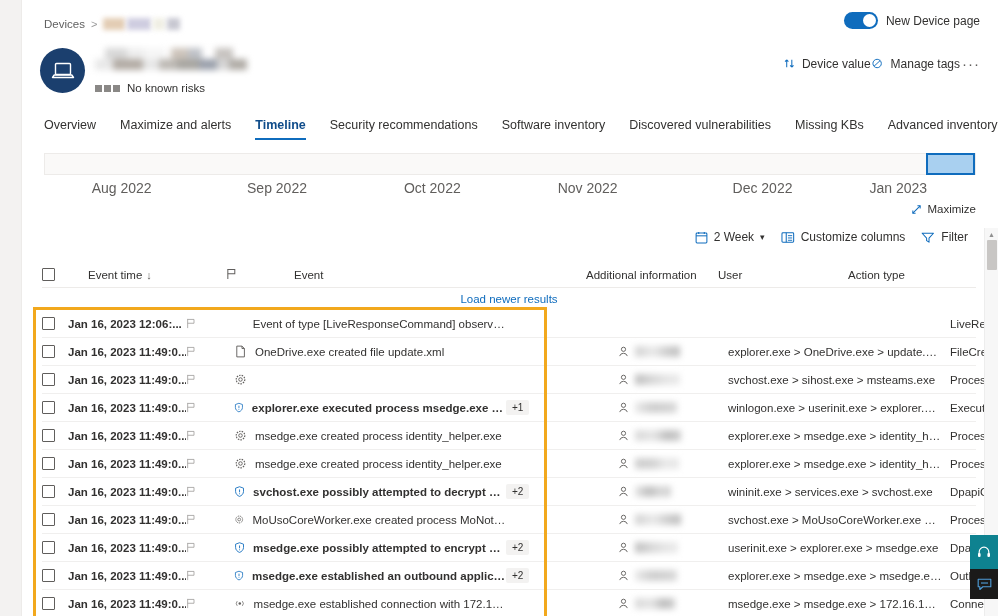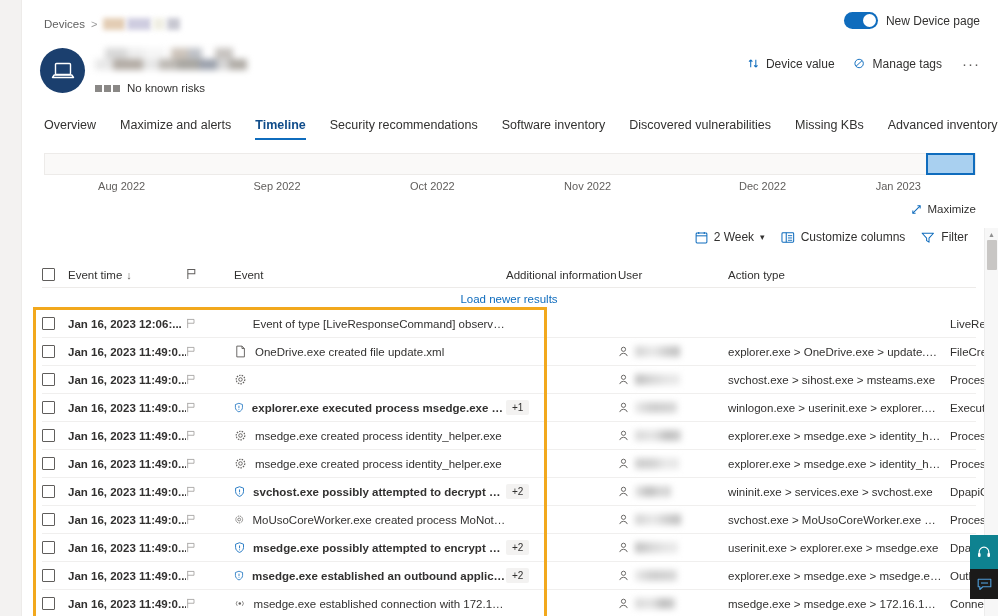--- a/index.html
+++ b/index.html
@@ -32,51 +32,51 @@
   
   .dev-avatar { position: absolute; left: 40px; top: 48px; width: 45px; height: 45px; border-radius: 50%; background: #1b3f6e; display: flex; align-items: center; justify-content: center; }
   .dev-name-blur { position: absolute; left: 95px; top: 48px; width: 150px; height: 22px; filter: blur(3px); }
   .dev-name-blur i { position: absolute; display: block; }
   .risk-row { position: absolute; left: 95px; top: 82px; display: flex; align-items: center; gap: 7px; }
   .risk-bars { display: flex; gap: 2px; }
   .risk-bars s { width: 7px; height: 7px; background: #8a8886; display: block; }
   .risk-text { font-size: 11.5px; color: #323130; }
 
   
-  .cmdbar { position: absolute; right: 16px; top: 55px; display: flex; align-items: center; gap: 18px; font-size: 12px; color: #323130; }
+  .cmdbar { position: absolute; right: 16px; top: 55px; display: flex; align-items: center; font-size: 12px; color: #323130; }
   .cmd { display: flex; align-items: center; gap: 6px; cursor: pointer; }
   .cmd svg { display: block; }
   .cmd-ellipsis { font-size: 15px; color: #605e5c; letter-spacing: 1px; cursor: pointer; padding: 0 2px; }
 
   
   .tabs { position: absolute; left: 44px; top: 118px; display: flex; align-items: flex-end; gap: 24px; }
   .tab { font-size: 12.5px; color: #323130; padding-bottom: 8px; cursor: pointer; position: relative; white-space: nowrap; }
   .tab.active { font-weight: bold; color: #0f4c8a; }
   .tab.active::after { content: ""; position: absolute; left: 0; right: 0; bottom: 0; height: 2px; background: #0f6cbd; }
 
   
   .scrub { position: absolute; left: 44px; top: 153px; width: 932px; height: 22px; background: #faf9f8; border: 1px solid #edebe9; }
   .scrub-sel { position: absolute; right: 0px; top: -1px; width: 49px; height: 22px; background: #a9d0f0; border: 2px solid #0f6cbd; }
   .scrub-axis { position: absolute; left: 44px; top: 180px; width: 932px; height: 12px; }
-  .scrub-axis span { position: absolute; font-size: 11px; color: #605e5c; transform: translateX(-50%); white-space: nowrap; }
+  .scrub-axis span { position: absolute; font-size: 14px; color: #605e5c; transform: translateX(-50%); white-space: nowrap; }
 
   .maximize { position: absolute; right: 22px; top: 203px; display: flex; align-items: center; gap: 5px; font-size: 11.5px; color: #323130; cursor: pointer; }
 
   
   .toolbar-left { position: absolute; left: 42px; top: 230px; display: flex; align-items: center; gap: 16px; }
   .tb-btn { display: flex; align-items: center; gap: 6px; font-size: 12px; color: #323130; cursor: pointer; }
   .search-box { display: flex; align-items: center; gap: 7px; width: 124px; border-bottom: 1px solid #8a8886; padding-bottom: 4px; }
   .search-box input { border: 0; outline: 0; font-size: 12px; font-family: "Liberation Sans", sans-serif; color: #323130; background: transparent; width: 100%; padding: 0; }
   .search-box input::placeholder { color: #605e5c; }
   .toolbar-right { position: absolute; right: 30px; top: 230px; display: flex; align-items: center; gap: 16px; }
   .chev { font-size: 9px; color: #323130; }
 
   
   .tbl { position: absolute; left: 42px; top: 262px; width: 934px; }
-  .thead { display: flex; align-items: center; height: 26px; font-size: 11.5px; color: #323130; border-bottom: 1px solid #edebe9; }
+  .thead { display: flex; align-items: center; height: 26px; font-size: 11.5px; color: #323130; border-bottom: 1px solid #edebe9; gap: 20px; }
   .c-check { width: 26px; flex: 0 0 26px; display: flex; align-items: center; }
   .c-time  { width: 118px; flex: 0 0 118px; }
   .c-flag  { width: 48px; flex: 0 0 48px; }
   .c-event { width: 272px; flex: 0 0 272px; }
   .c-addl  { width: 112px; flex: 0 0 112px; }
   .c-user  { width: 110px; flex: 0 0 110px; }
   .c-ents  { width: 222px; flex: 0 0 222px; }
   .c-act   { width: 92px; flex: 0 0 92px; }
 
   .cbx { width: 13px; height: 13px; border: 1px solid #605e5c; border-radius: 1px; background: #fff; cursor: pointer; }

